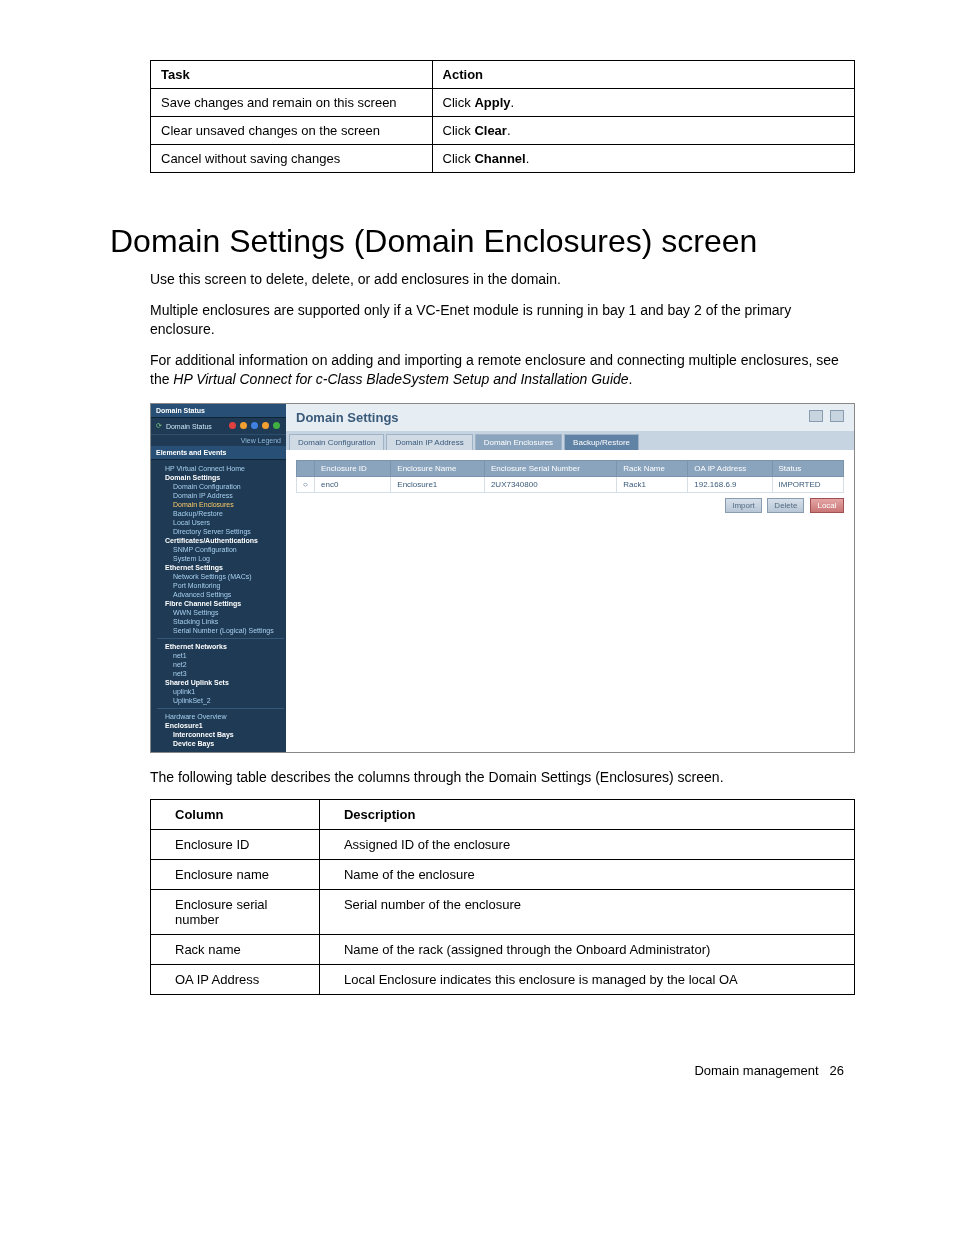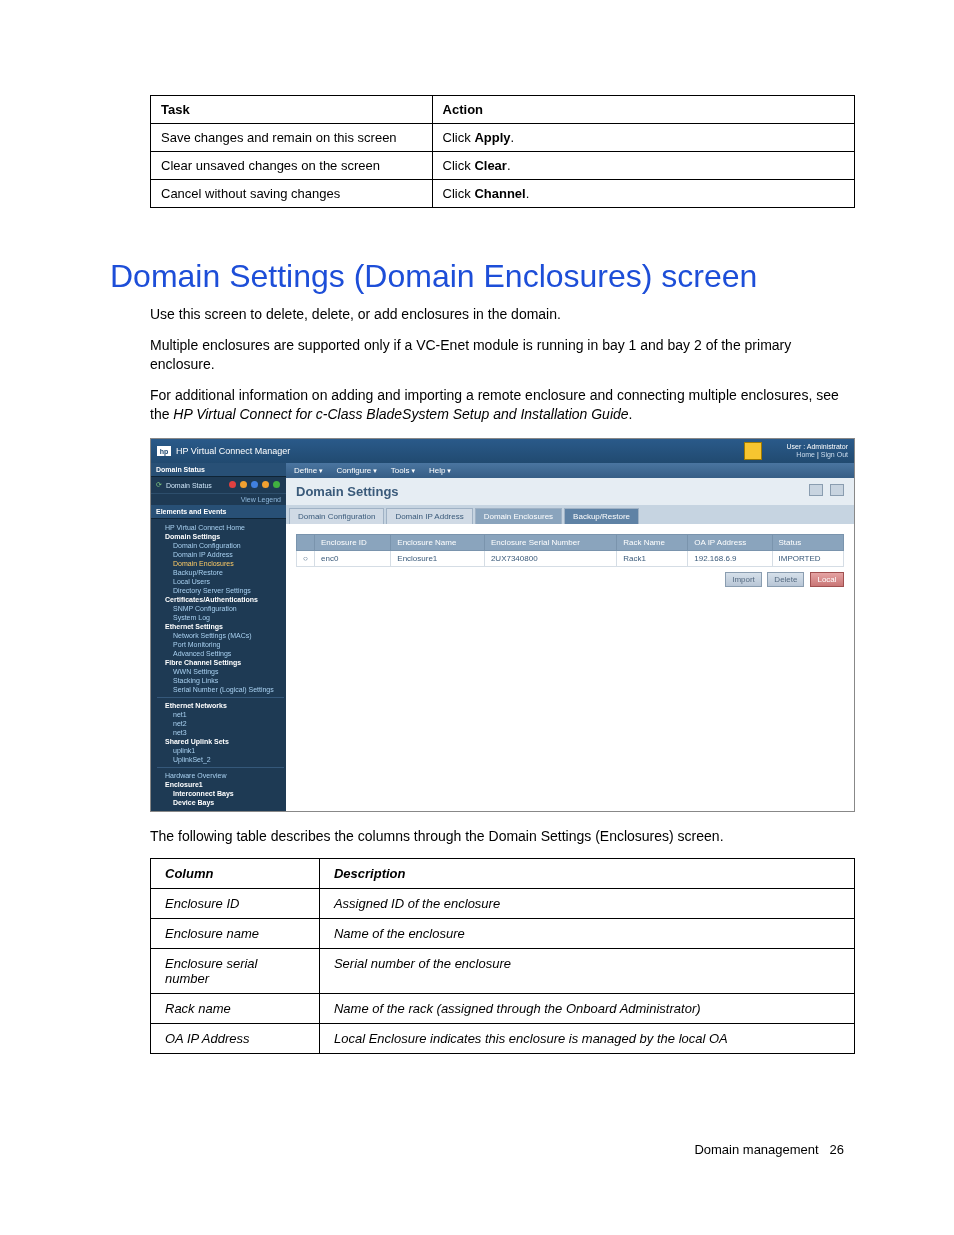--- a/index.html
+++ b/index.html
@@ -13,36 +13,35 @@
     padding: 60px 0 40px;
   }
   .content { padding: 0 110px 0 110px; }
 
   
   table.task-table {
     width: 705px;
     margin-left: 40px;
     border-collapse: collapse;
     font-size: 13px;
-    margin-top: 35px;
   }
   table.task-table th, table.task-table td {
     border: 1px solid #000;
     text-align: left;
     padding: 6px 10px;
     vertical-align: top;
   }
   table.task-table th { font-weight: bold; }
   .col-task { width: 40%; }
 
   
   h1.section-heading {
     font-size: 32px;
     font-weight: normal;
-    color: #1d4ed8;
+    color: #000000;
     margin: 50px 0 10px 0;
     padding: 0;
   }
 
   .body-text {
     margin-left: 40px;
     margin-bottom: 12px;
     line-height: 1.35;
   }
   .body-text em { font-style: italic; }
@@ -154,28 +153,28 @@
   }
   .btn.find{background:linear-gradient(#e5a4a4,#c97676);color:#fff;border-color:#a05050;}
 
   
   table.col-table {
     width:705px;
     margin-left:40px;margin-top:8px;
     border-collapse:collapse;font-size:13px;
   }
   table.col-table th, table.col-table td{
-    border:1px solid #000;text-align:left;padding:7px 14px;vertical-align:top;font-style:italic;
+    border:1px solid #000;text-align:left;padding:7px 24px;vertical-align:top;
   }
   table.col-table th{font-weight:bold;}
   .col-column{width:24%;}
 
   
   .page-footer{
-    margin-top:88px;text-align:right;font-size:13px;padding-right:110px;
+    margin-top:68px;text-align:right;font-size:13px;padding-right:110px;
   }
 </style>
 </head>
 <body>
 
 <div class="content">
 
   <table class="task-table">
     <thead>
       <tr>
@@ -202,36 +201,20 @@
   <h1 class="section-heading">Domain Settings (Domain Enclosures) screen</h1>
 
   <p class="body-text">Use this screen to delete, delete, or add enclosures in the domain.</p>
   <p class="body-text">Multiple enclosures are supported only if a VC-Enet module is running in bay 1 and bay 2 of the primary enclosure.</p>
   <p class="body-text">
     <span>For additional information on adding and importing a remote enclosure and connecting multiple enclosures, see the </span><em>HP Virtual Connect for c-Class BladeSystem Setup and Installation Guide</em><span>.</span>
   </p>
 
   <div class="app-screenshot">
 
-    <div class="app-titlebar">
-      <div class="app-titlebar-left">
-        <span class="hp-logo">hp</span>
-        <span>HP Virtual Connect Manager</span>
-      </div>
-      <div style="display:flex;align-items:center;">
-        <span class="home-icon"></span>
-        <div class="app-titlebar-right">
-          <div>User : Administrator</div>
-          <div>
-            <span>Home</span> |
-            <span>Sign Out</span>
-          </div>
-        </div>
-      </div>
-    </div>
 
     <div class="app-body">
 
       <div class="app-sidebar">
         <div class="sb-panel-header">Domain Status</div>
         <div class="sb-status-row">
           <span style="color:#7fc97f;">⟳</span>
           <span>Domain Status</span>
           <span class="bullets" style="margin-left:auto;">
             <span class="b-red"></span>
@@ -273,26 +256,20 @@
             <div class="sb-tree-item l2">UplinkSet_2</div>
             <div class="sb-tree-divider"></div>
             <div class="sb-tree-item">Hardware Overview</div>
             <div class="sb-tree-item bold">Enclosure1</div>
             <div class="sb-tree-item l2 bold">Interconnect Bays</div>
             <div class="sb-tree-item l2 bold">Device Bays</div>
           </div>
       </div>
 
       <div class="app-main">
-        <div class="app-menubar" id="app-menubar">
-            <span>Define</span>
-            <span>Configure</span>
-            <span>Tools</span>
-            <span>Help</span>
-          </div>
         <div class="app-page-title">
           <span>Domain Settings</span>
           <span class="title-icons">
             <span></span>
             <span></span>
           </span>
         </div>
         <div class="app-tabs" id="app-tabs">
             <div class="app-tab">Domain Configuration</div>
             <div class="app-tab">Domain IP Address</div>

